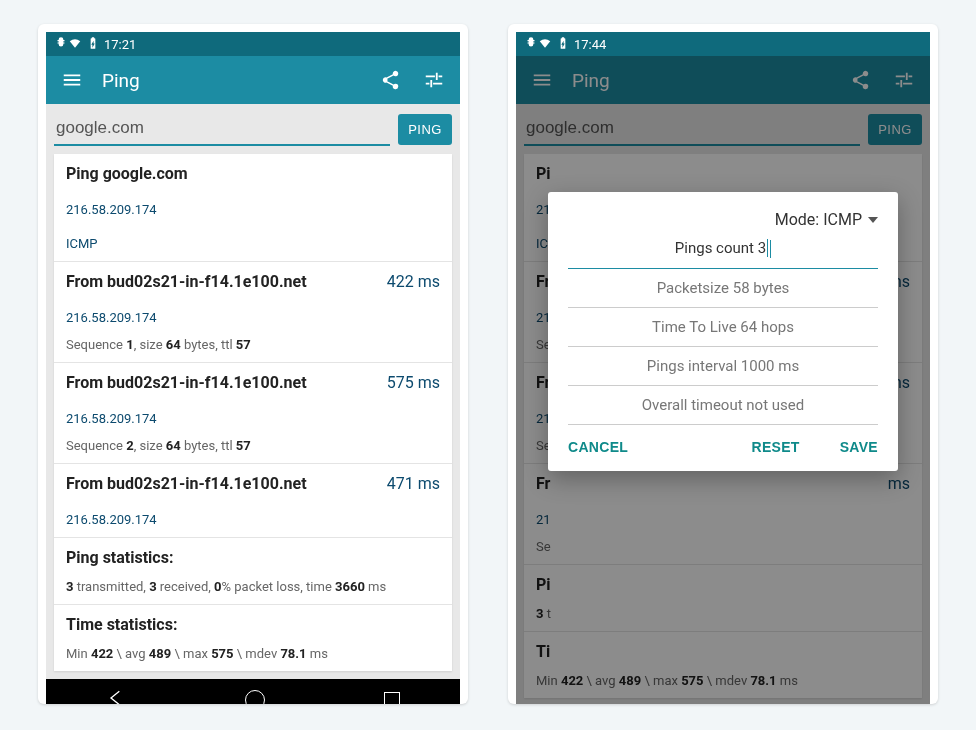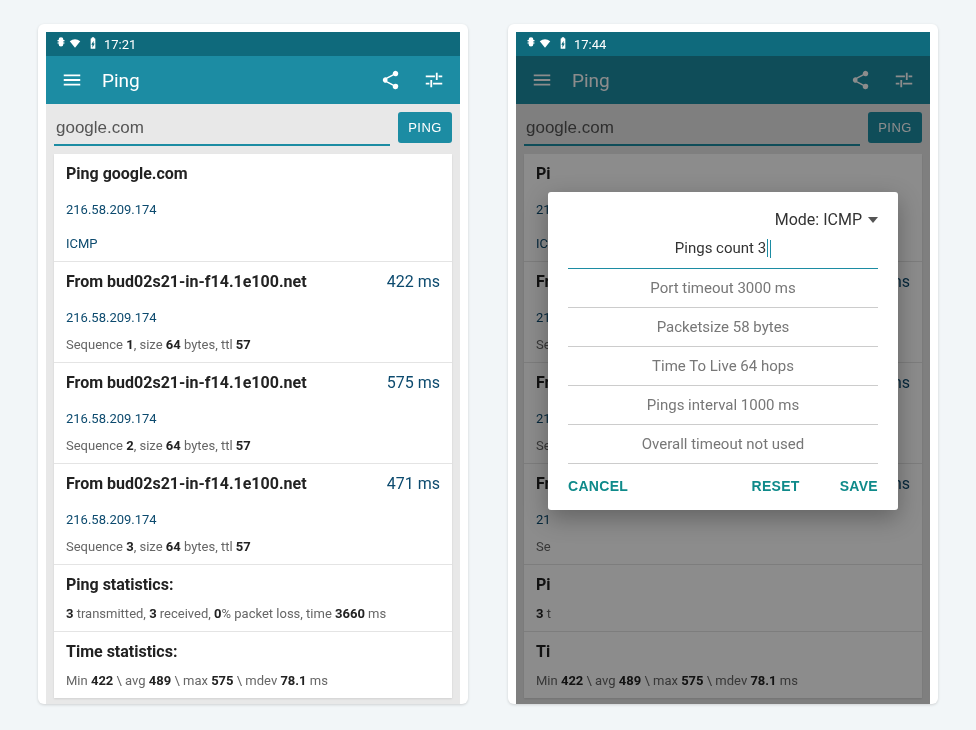--- a/index.html
+++ b/index.html
@@ -49,21 +49,21 @@
     display: flex;
     align-items: center;
     padding: 0 12px;
     gap: 16px;
   }
   .appbar .title { font-size: 19px; flex: 1; }
   .appbar svg { width: 22px; height: 22px; fill: #fff; }
   .appbar .icon-btn { display:flex; align-items:center; justify-content:center; width:28px; height:28px; }
   .searchrow {
     display: flex;
-    align-items: flex-start;
+    align-items: center;
     background: #e8e8e8;
     padding: 8px;
     gap: 8px;
   }
   .searchrow input {
     flex: 1;
     border: none;
     border-bottom: 2px solid #1c8ca3;
     background: transparent;
     font-size: 17px;
@@ -231,21 +231,20 @@
         <div class="ip">216.58.209.174</div>
         <div class="det"><span>Sequence </span><b>2</b><span>, size </span><b>64</b><span> bytes, ttl </span><b>57</b></div>
       </div>
 
       <div class="card">
         <div class="row1">
           <span class="h"><span>From </span><span>bud02s21-in-f14.1e100.net</span></span>
           <span class="ms">471 ms</span>
         </div>
         <div class="ip">216.58.209.174</div>
-        <div class="det"><span>Sequence </span><b>3</b><span>, size </span><b>64</b><span> bytes, ttl </span><b>57</b></div>
       </div>
 
       <div class="card">
         <div class="h">Ping statistics:</div>
         <div class="det"><b>3</b><span> transmitted, </span><b>3</b><span> received, </span><b>0</b><span>% packet loss, time </span><b>3660</b><span> ms</span></div>
       </div>
 
       <div class="card" style="border-bottom:none;">
         <div class="h">Time statistics:</div>
         <div class="det"><span>Min </span><b>422</b><span> \ avg </span><b>489</b><span> \ max </span><b>575</b><span> \ mdev </span><b>78.1</b><span> ms</span></div>
@@ -361,21 +360,20 @@
     <div class="dialog">
       <div class="dlg-mode">
         <span>Mode: ICMP</span>
         <svg viewBox="0 0 10 10">
             <path d="M0 2 L5 8 L10 2z"></path>
           </svg>
       </div>
       <div class="dlg-field count">
         <span>Pings count </span><span class="val">3</span><span class="cursor"></span>
       </div>
-      <div class="dlg-field">Port timeout 3000 ms</div>
       <div class="dlg-field">Packetsize 58 bytes</div>
       <div class="dlg-field">Time To Live 64 hops</div>
       <div class="dlg-field">Pings interval 1000 ms</div>
       <div class="dlg-field" style="border-bottom:1px solid #ccc;">Overall timeout not used</div>
       <div class="dlg-actions">
         <button class="cancel">CANCEL</button>
         <button>RESET</button>
         <button>SAVE</button>
       </div>
     </div>

